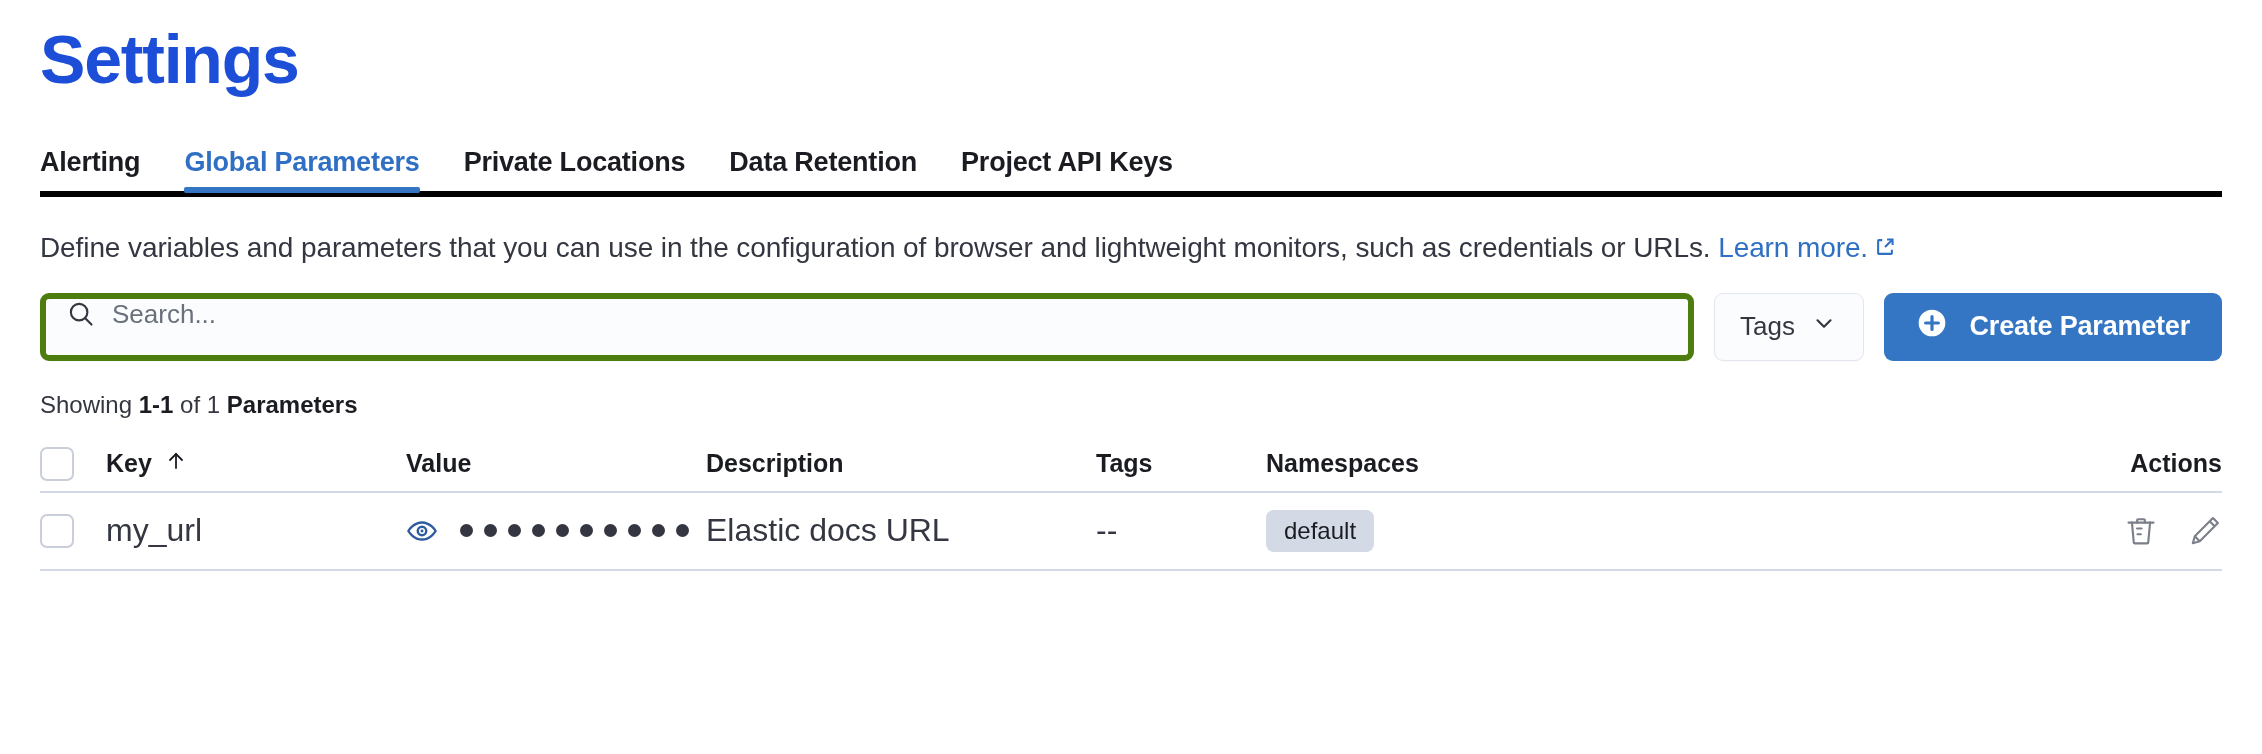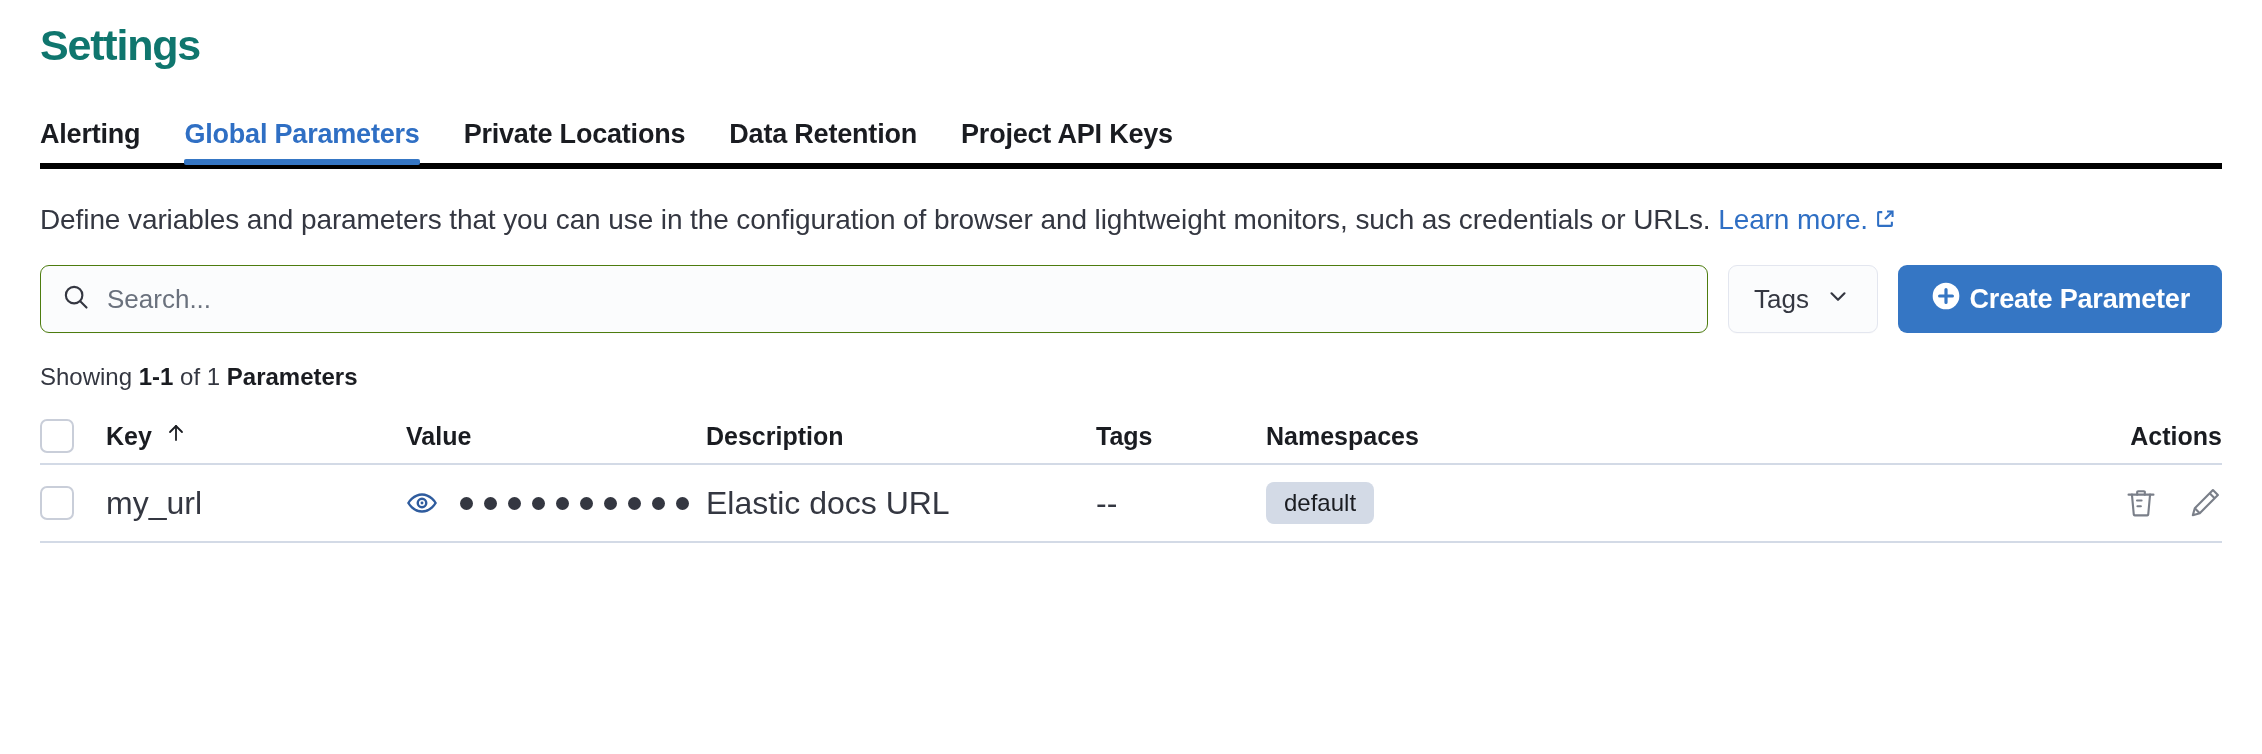--- a/index.html
+++ b/index.html
@@ -13,24 +13,24 @@
   }
   .page {
     position: relative;
     width: 2262px;
     height: 754px;
     padding: 0 40px;
   }
 
   
   .page-title {
-    font-size: 43px;
+    font-size: 68px;
     font-weight: bold;
     letter-spacing: -1.2px;
-    color: #0f766e;
+    color: #1d4ed8;
     padding-top: 22px;
     line-height: 1.1;
   }
 
   
   .tabs {
     display: flex;
     align-items: flex-end;
     gap: 44px;
     margin-top: 42px;
@@ -82,24 +82,23 @@
   .controls {
     display: flex;
     align-items: center;
     gap: 20px;
     margin-top: 26px;
   }
   .search-box {
     flex: 1 1 auto;
     height: 68px;
     background: #fbfcfd;
-    border: 1px solid #4d7c0f;
+    border: 6px solid #4d7c0f;
     border-radius: 9px;
     display: flex;
-    align-items: center;
     padding: 0 20px;
     gap: 16px;
     cursor: text;
     box-shadow: 0 1px 1px rgba(0,0,0,0.02);
   }
   .search-placeholder {
     font-size: 26px;
     color: #6a717d;
   }
   .tags-btn {
@@ -117,21 +116,21 @@
     color: #343741;
     box-shadow: 0 1px 1px rgba(0,0,0,0.02);
   }
   .create-btn {
     height: 68px;
     background: #3576c4;
     border-radius: 9px;
     display: flex;
     align-items: center;
     justify-content: center;
-    gap: 8px;
+    gap: 22px;
     padding: 0 32px;
     cursor: pointer;
     color: #ffffff;
     font-size: 27px;
     font-weight: bold;
     white-space: nowrap;
     letter-spacing: -0.2px;
   }
 
   

